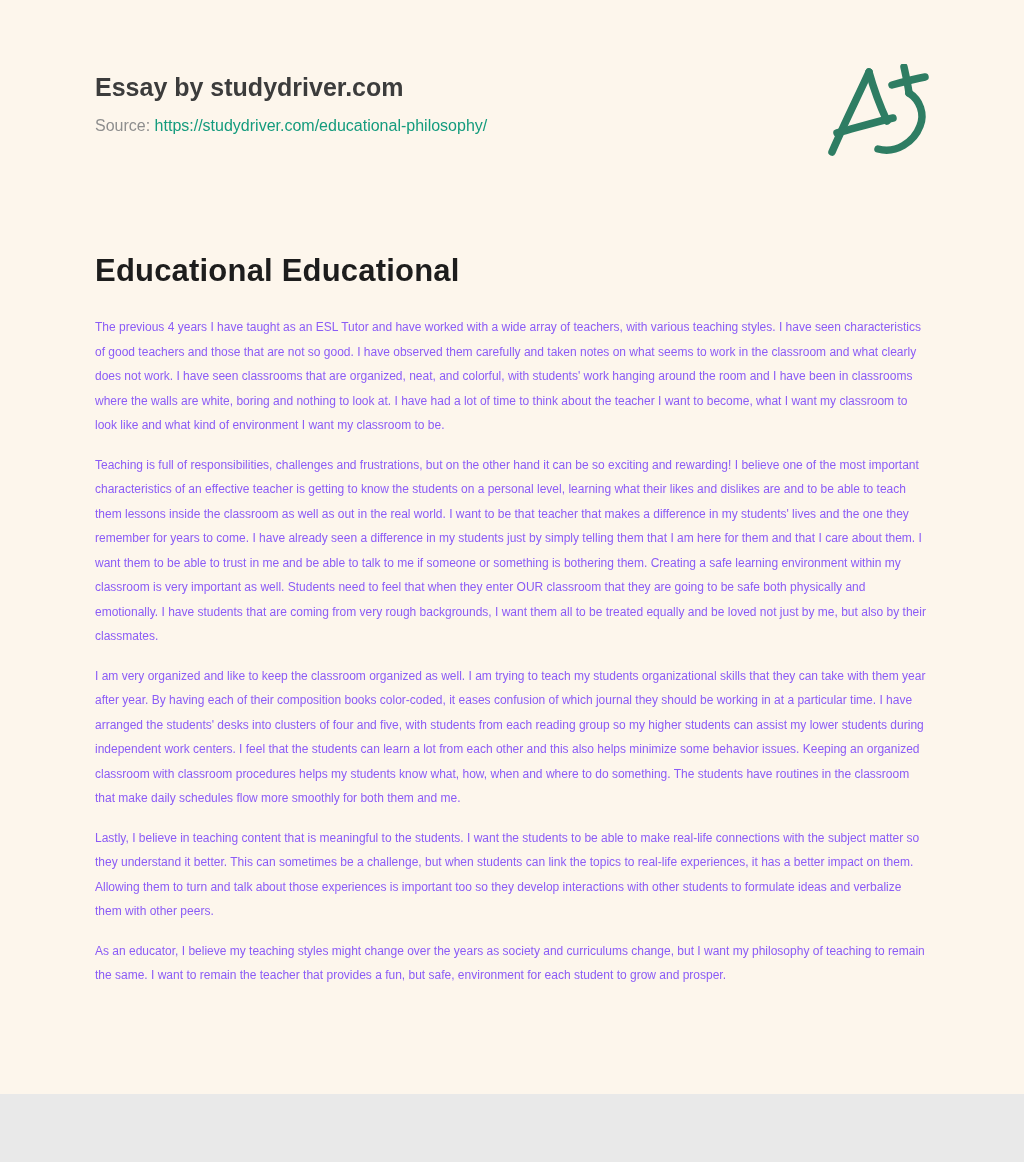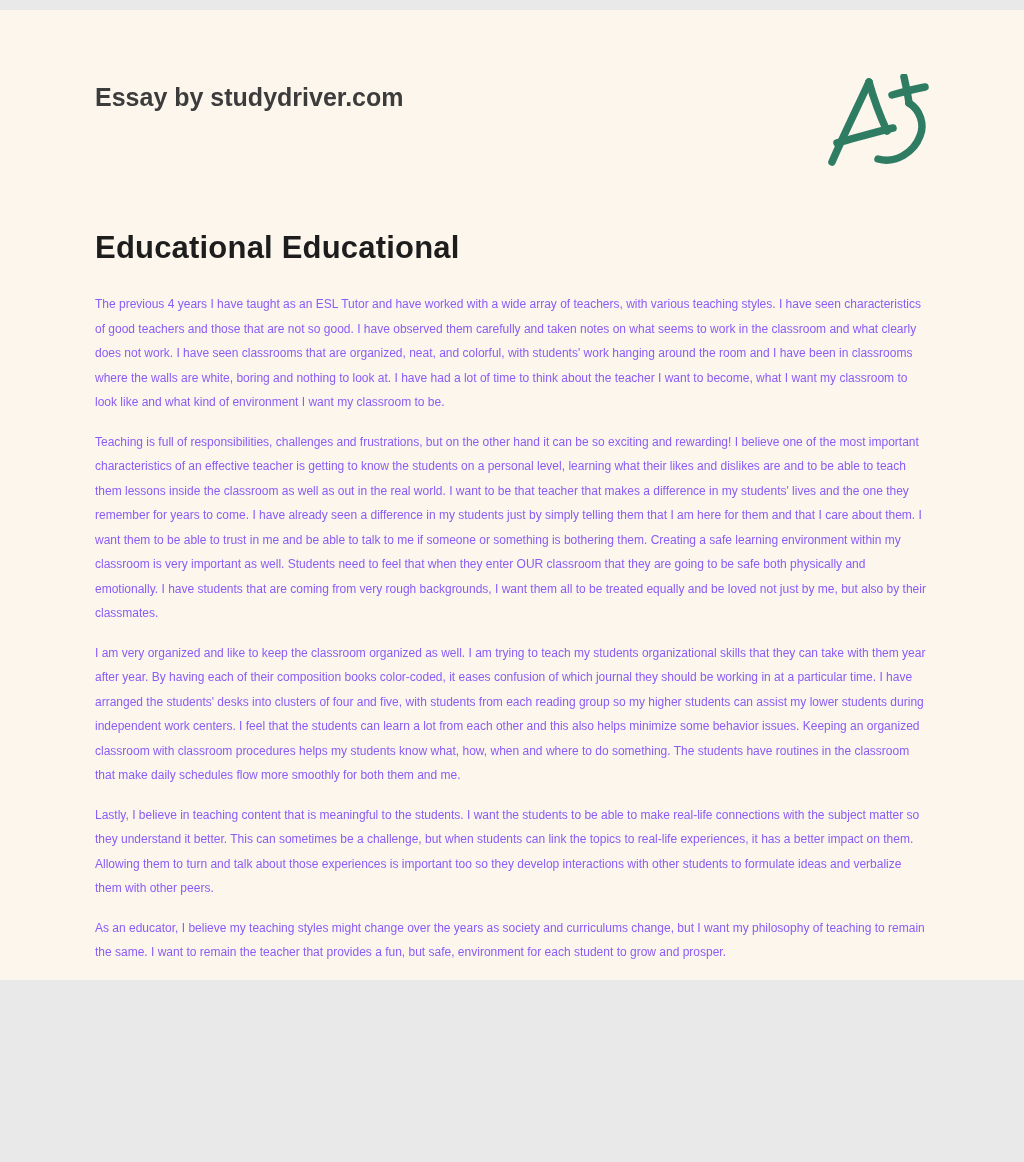--- a/index.html
+++ b/index.html
@@ -3,22 +3,22 @@
 <meta charset="utf-8">
 <style>
   html, body {
     margin: 0;
     padding: 0;
     background: #e9e9e9;
   }
   .page {
     position: relative;
     width: 1024px;
-    height: 970px;
-    margin: 10px auto;
+    height: 1094px;
+    margin: 0 auto;
     background: #fdf6ec;
     font-family: "Liberation Sans", sans-serif;
     box-sizing: border-box;
     padding: 0 95px;
     overflow: hidden;
   }
   .doc-header-title {
     margin: 0;
     padding-top: 73px;
     font-size: 25px;
@@ -88,20 +88,24 @@
 
         <path d="M 76,3 C 78,12 80,21 81,29"></path>
 
         <path d="M 81,29 C 92,36 97,50 92,62 C 86,78 68,90 50,85"></path>
       </g>
     </svg>
   </div>
 
   <h2 class="doc-header-title">Essay by studydriver.com</h2>
 
+  <div class="source-line">
+    <span>Source:</span>
+    <a href="#">https://studydriver.com/educational-philosophy/</a>
+  </div>
 
   <h1 class="essay-title">Educational Educational</h1>
 
   <div class="essay-body">
     <p>The previous 4 years I have taught as an ESL Tutor and have worked with a wide array of teachers, with various teaching styles. I have seen characteristics of good teachers and those that are not so good. I have observed them carefully and taken notes on what seems to work in the classroom and what clearly does not work. I have seen classrooms that are organized, neat, and colorful, with students' work hanging around the room and I have been in classrooms where the walls are white, boring and nothing to look at. I have had a lot of time to think about the teacher I want to become, what I want my classroom to look like and what kind of environment I want my classroom to be.</p>
     <p>Teaching is full of responsibilities, challenges and frustrations, but on the other hand it can be so exciting and rewarding! I believe one of the most important characteristics of an effective teacher is getting to know the students on a personal level, learning what their likes and dislikes are and to be able to teach them lessons inside the classroom as well as out in the real world. I want to be that teacher that makes a difference in my students' lives and the one they remember for years to come. I have already seen a difference in my students just by simply telling them that I am here for them and that I care about them. I want them to be able to trust in me and be able to talk to me if someone or something is bothering them. Creating a safe learning environment within my classroom is very important as well. Students need to feel that when they enter OUR classroom that they are going to be safe both physically and emotionally. I have students that are coming from very rough backgrounds, I want them all to be treated equally and be loved not just by me, but also by their classmates.</p>
     <p>I am very organized and like to keep the classroom organized as well. I am trying to teach my students organizational skills that they can take with them year after year. By having each of their composition books color-coded, it eases confusion of which journal they should be working in at a particular time. I have arranged the students' desks into clusters of four and five, with students from each reading group so my higher students can assist my lower students during independent work centers. I feel that the students can learn a lot from each other and this also helps minimize some behavior issues. Keeping an organized classroom with classroom procedures helps my students know what, how, when and where to do something. The students have routines in the classroom that make daily schedules flow more smoothly for both them and me.</p>
     <p>Lastly, I believe in teaching content that is meaningful to the students. I want the students to be able to make real-life connections with the subject matter so they understand it better. This can sometimes be a challenge, but when students can link the topics to real-life experiences, it has a better impact on them. Allowing them to turn and talk about those experiences is important too so they develop interactions with other students to formulate ideas and verbalize them with other peers.</p>
     <p>As an educator, I believe my teaching styles might change over the years as society and curriculums change, but I want my philosophy of teaching to remain the same. I want to remain the teacher that provides a fun, but safe, environment for each student to grow and prosper.</p>
   </div>

